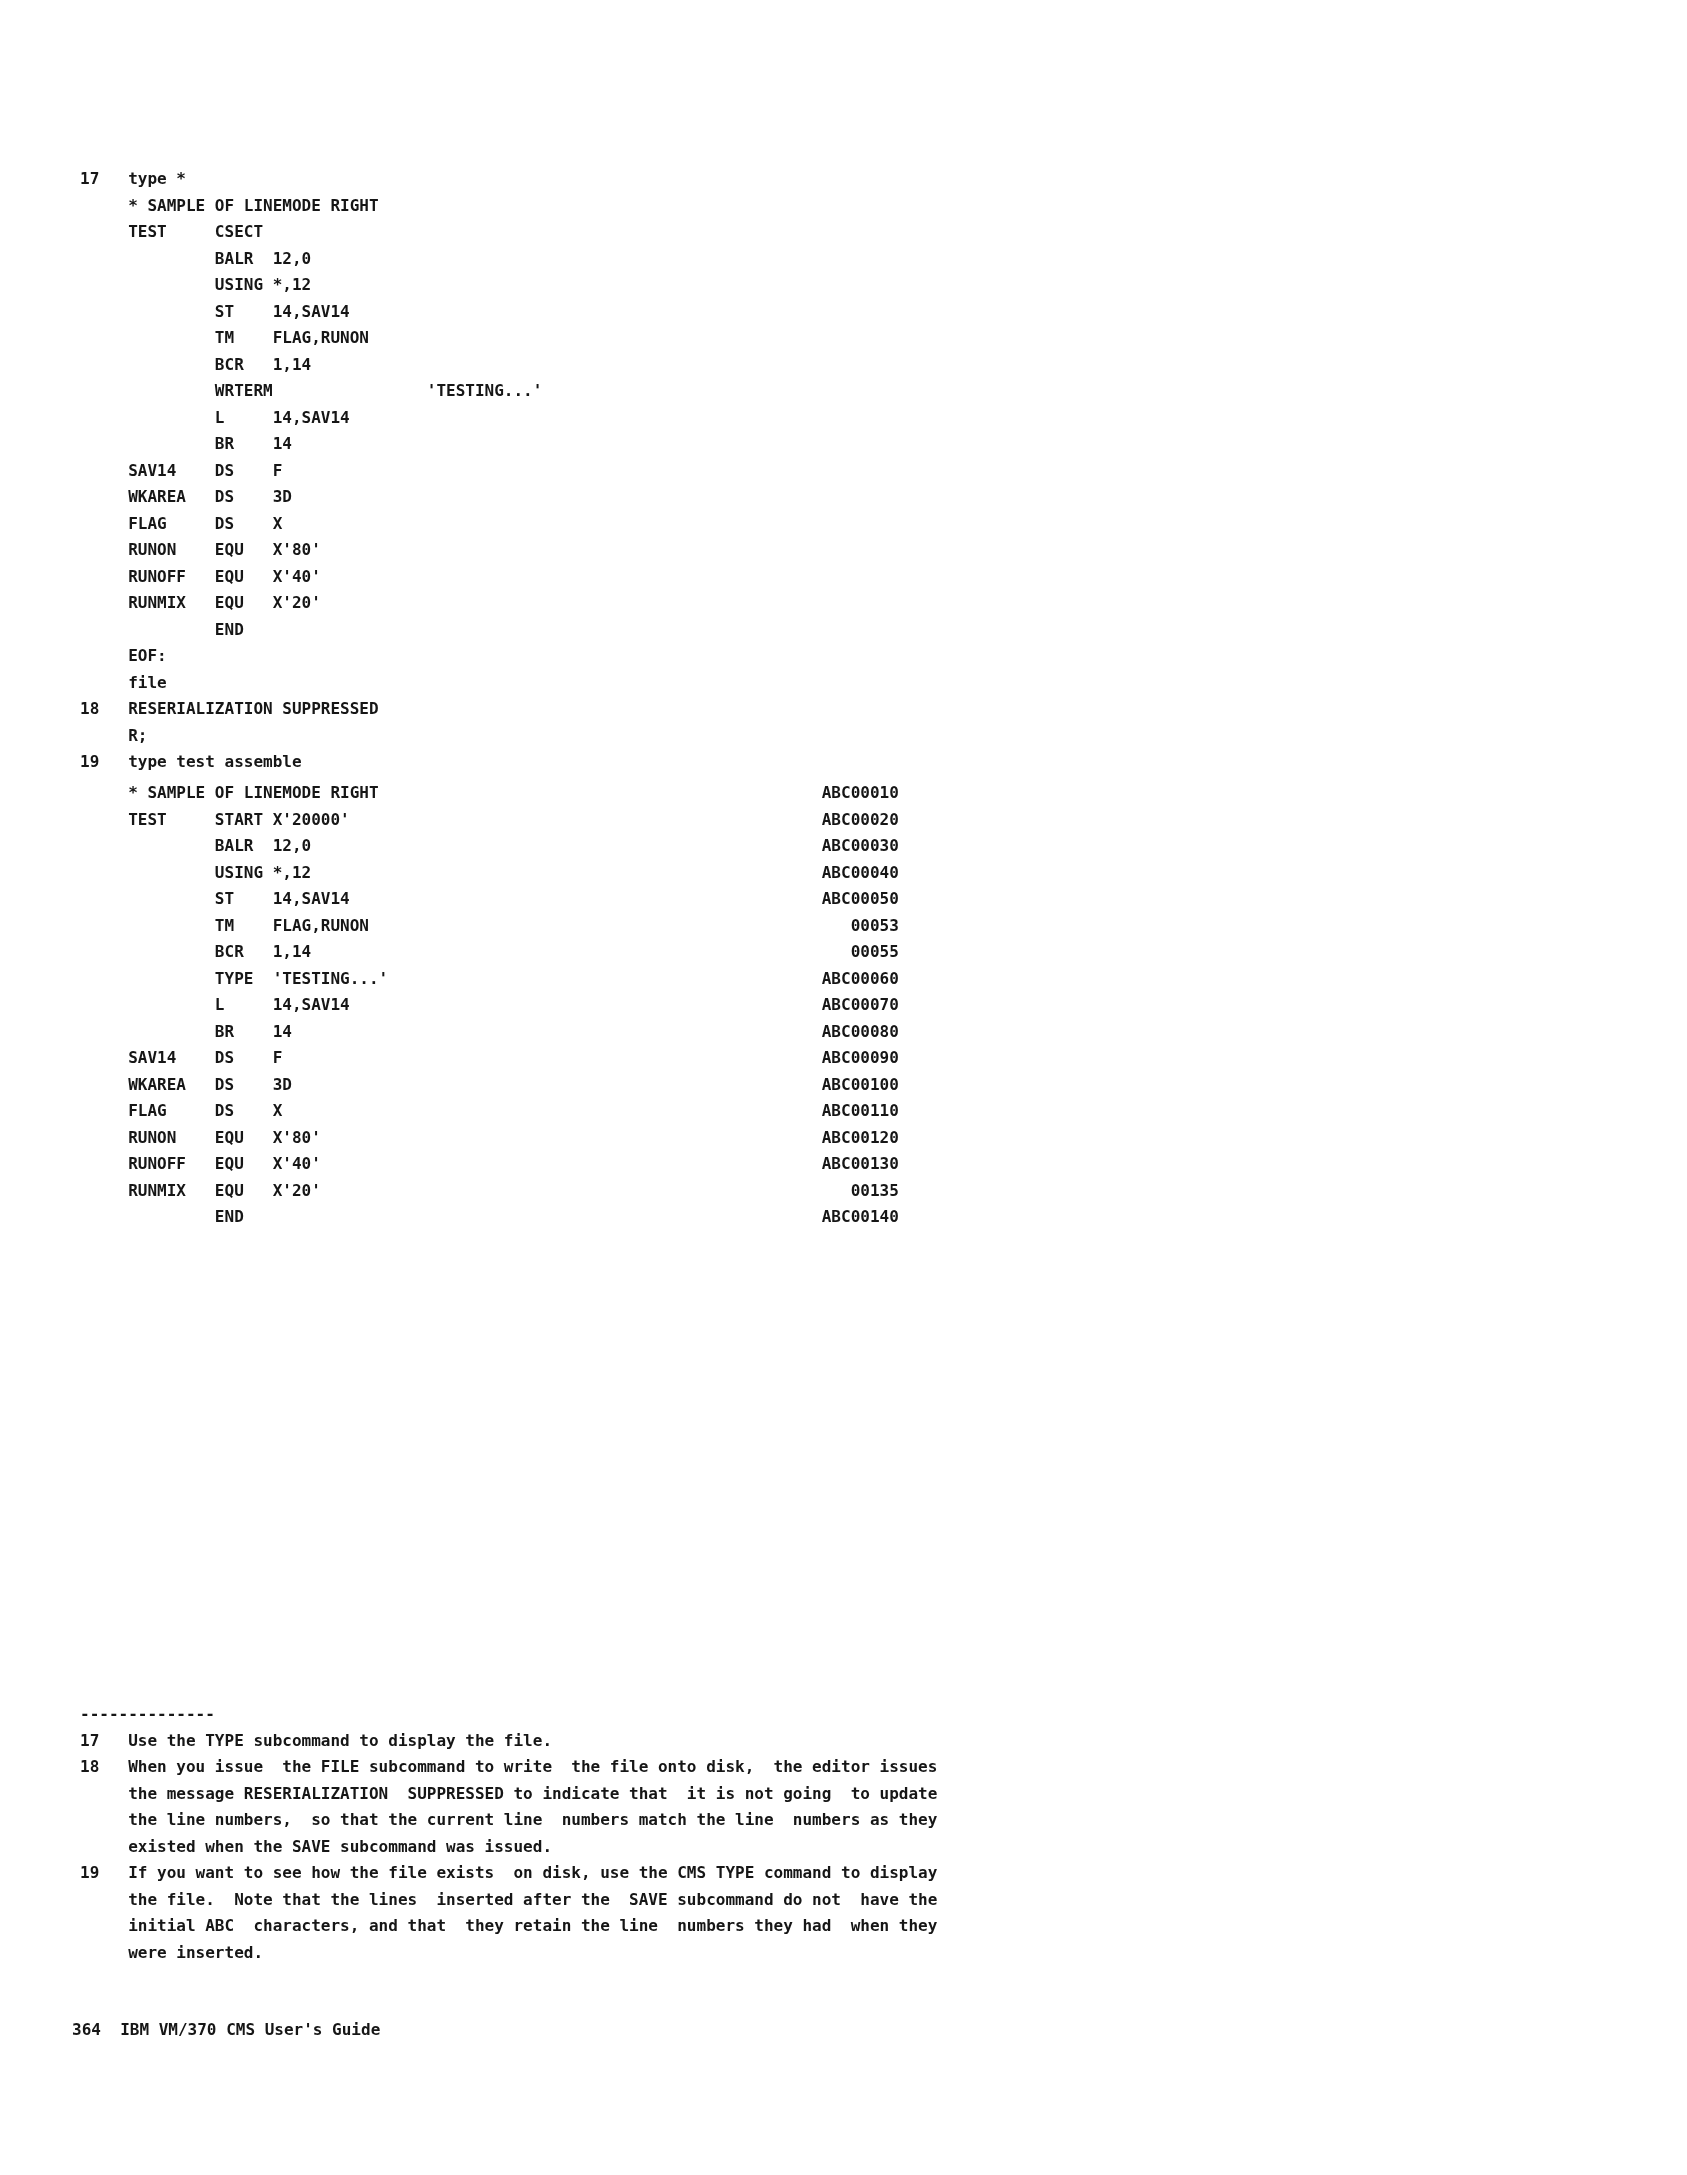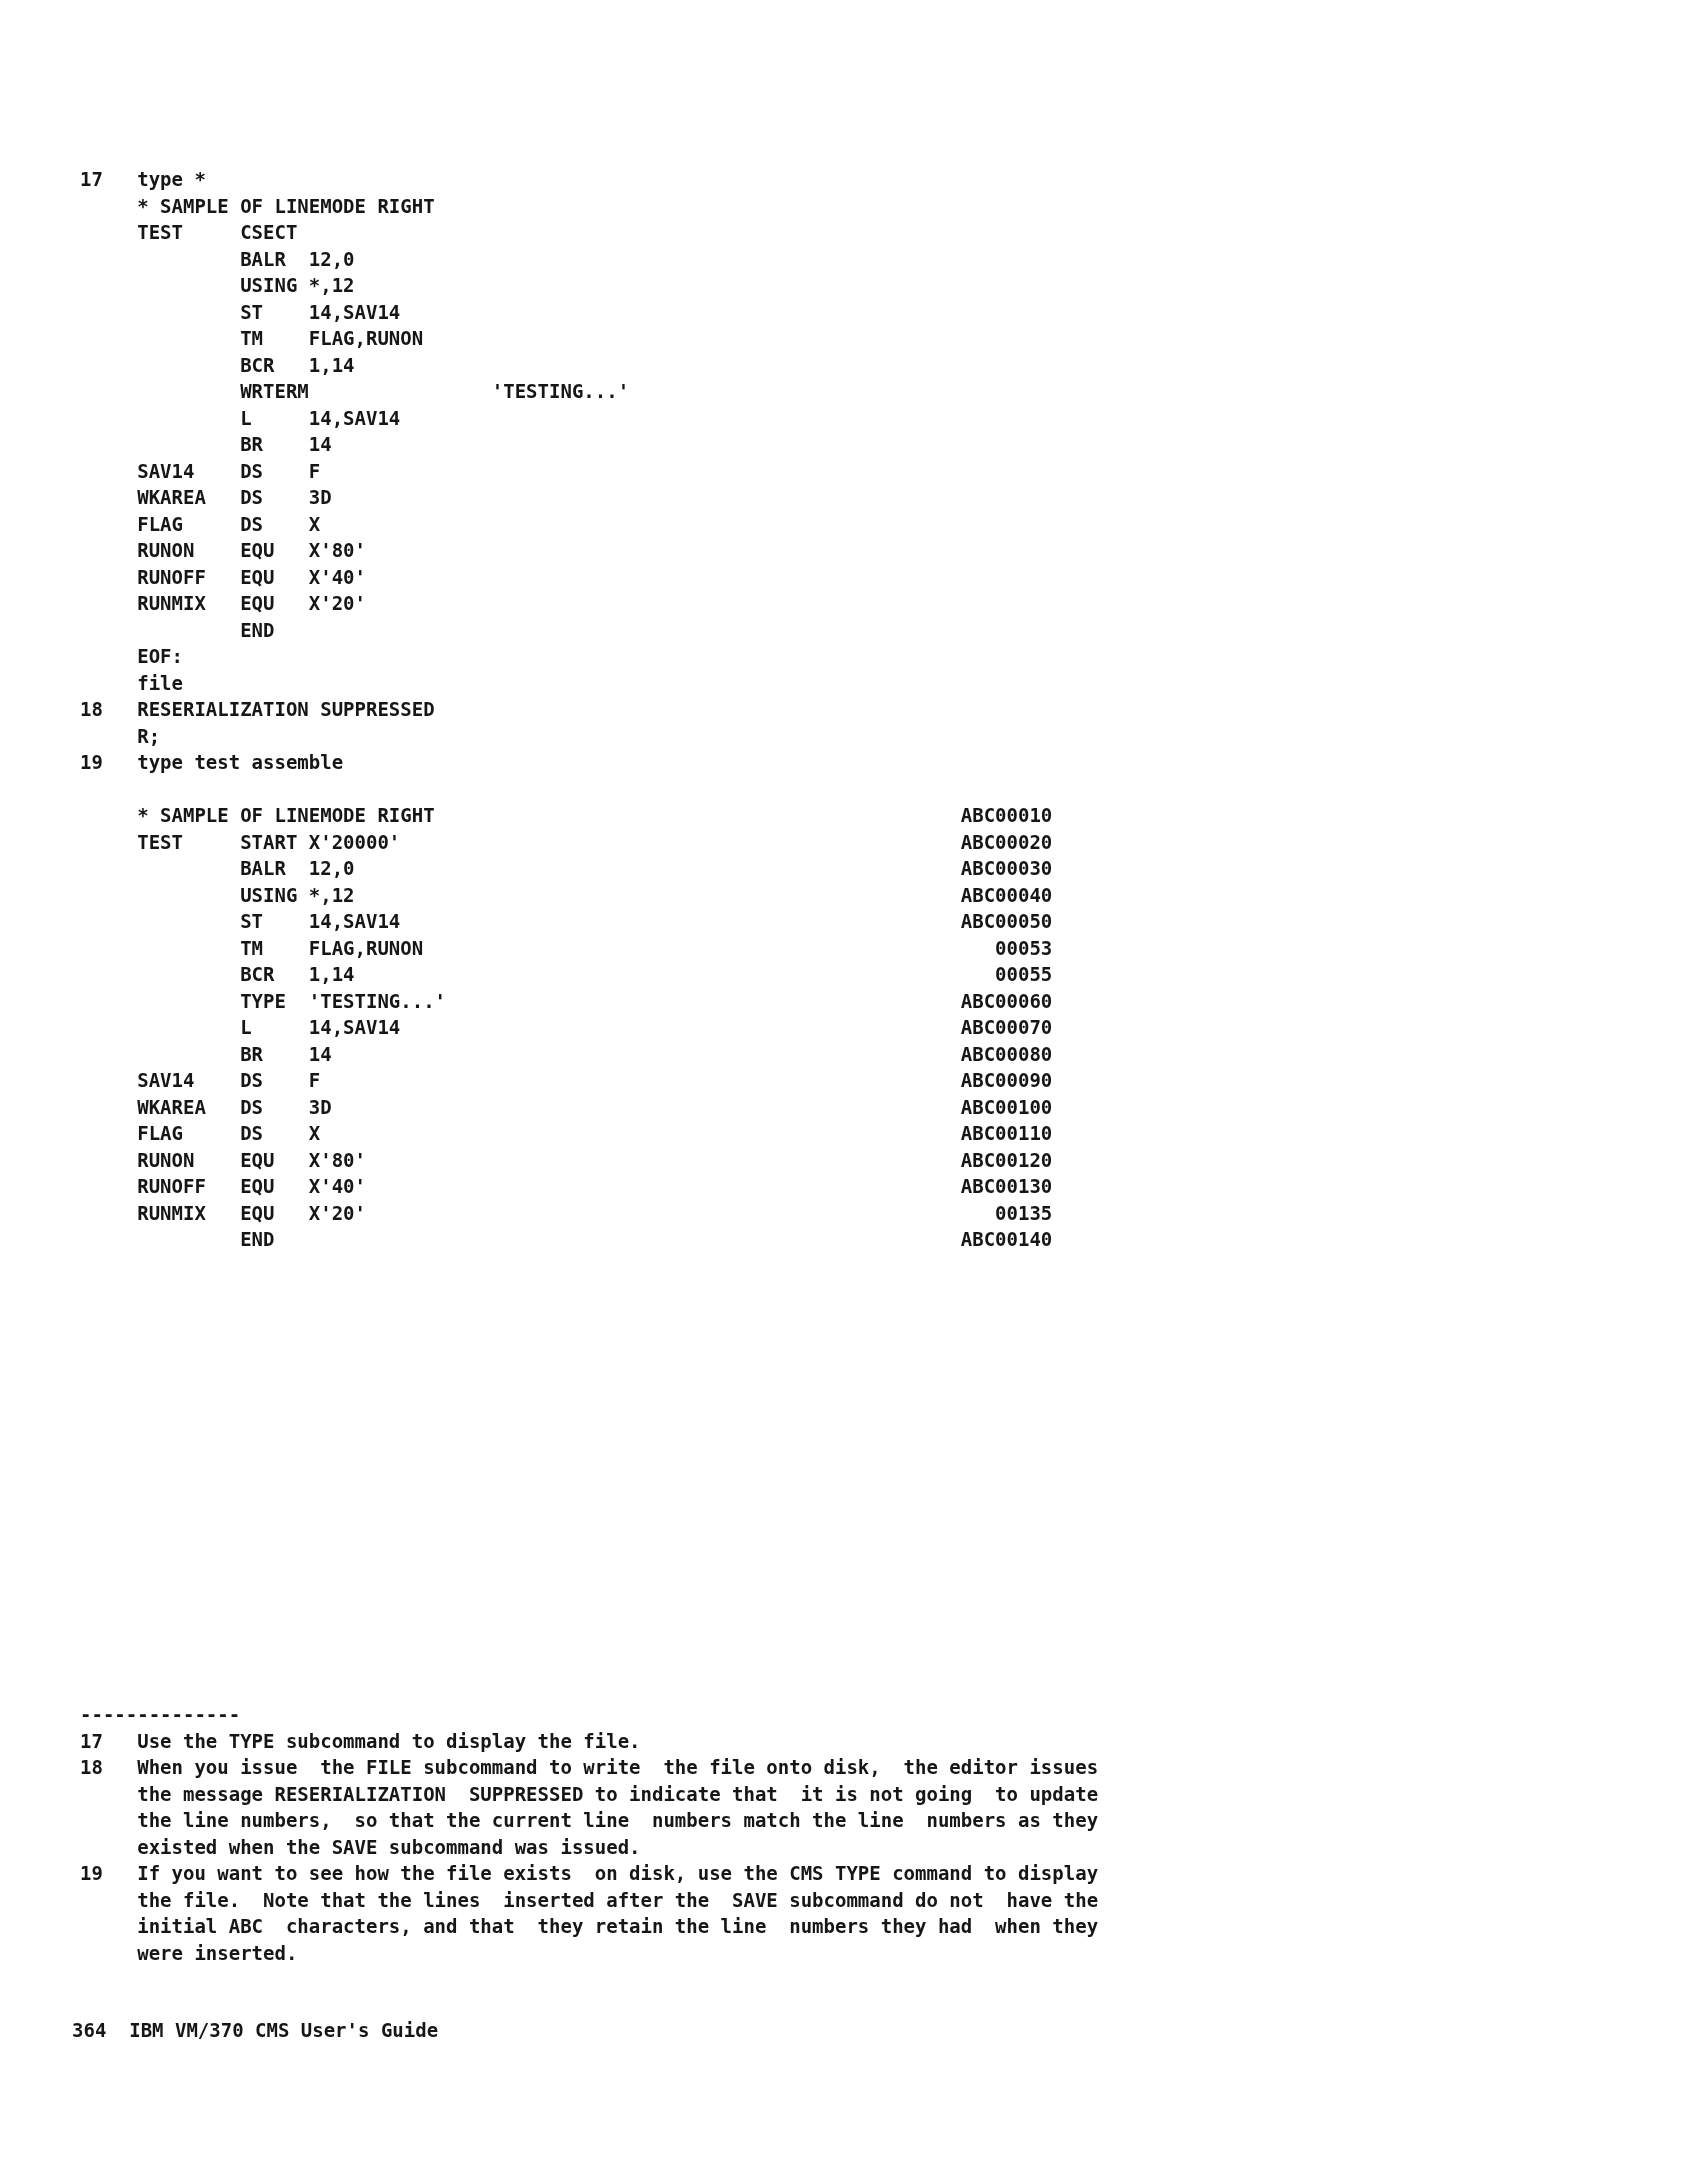--- a/index.html
+++ b/index.html
@@ -13,28 +13,28 @@
     height:2176px;
     background:var(--bg);
     overflow:hidden;
     font-family:"DejaVu Sans Mono",monospace;
   }
   .mono{
     position:absolute;
     margin:0;
     font-family:"DejaVu Sans Mono",monospace;
     font-weight:bold;
-    font-size:19px;
+    font-size:16px;
     line-height:26.5px;
     letter-spacing:0;
     color:var(--ink);
     white-space:pre;
   }
   #listing1{left:80px;top:166px;}
-  #listing2{left:80px;top:802px;text-align:center;}
+  #listing2{left:80px;top:780px;text-align:center;}
   #footnotes{left:80px;top:1701px;}
   #footer{left:72px;top:2017px;}
 </style>
 </head>
 <body>
 
 <pre id="listing1" class="mono">17   type *
      * SAMPLE OF LINEMODE RIGHT
      TEST     CSECT
               BALR  12,0

